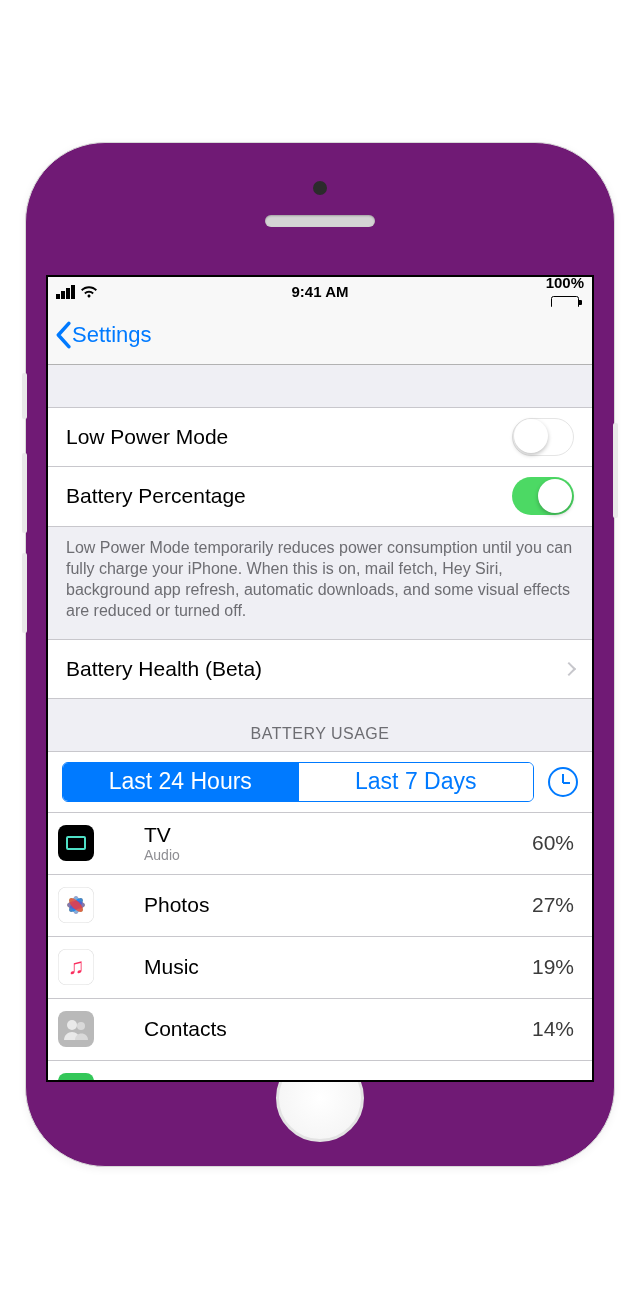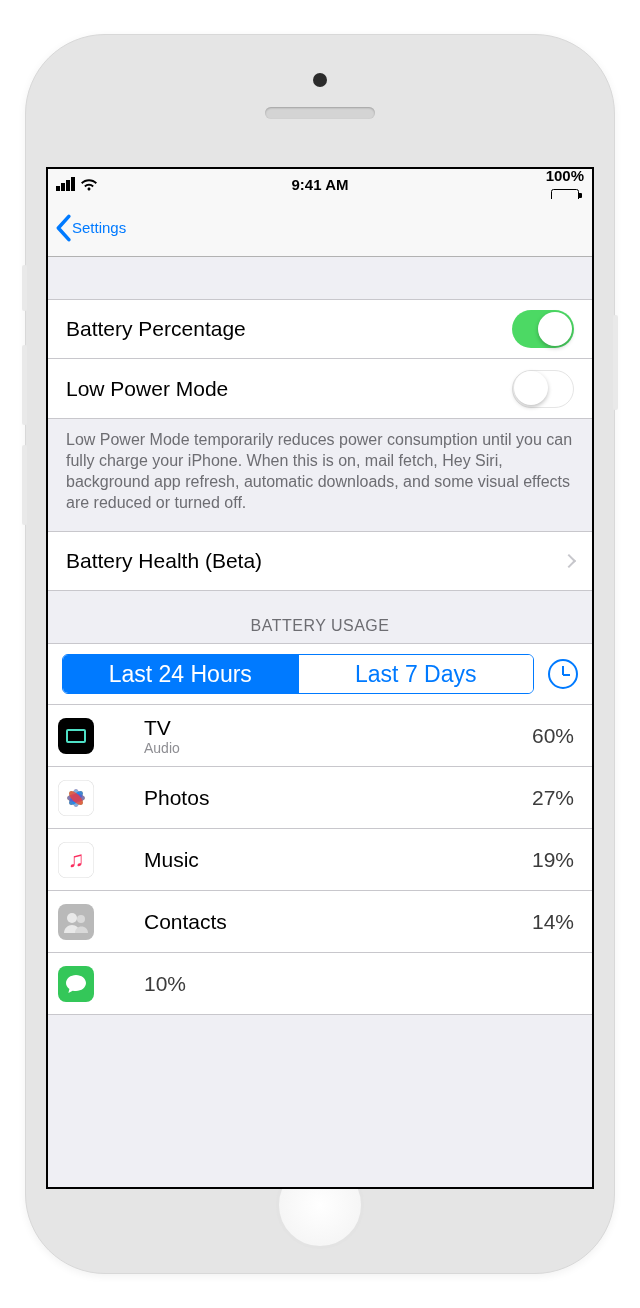--- a/index.html
+++ b/index.html
@@ -7,22 +7,22 @@
     font-family: -apple-system, "Helvetica Neue", Helvetica, Arial, sans-serif;
     background: #fff;
     width: 640px;
     height: 1308px;
     display: flex;
     align-items: center;
     justify-content: center;
   }
   .phone {
     width: 590px;
-    height: 1240px;
-    background: #e5e5e5;
+    height: 1025px;
+    background: #701a75;
     border-radius: 80px;
     border: 1px solid #d8d8d8;
     box-shadow: 0 2px 8px rgba(0,0,0,0.06);
     position: relative;
     padding: 132px 20px 84px 20px;
   }
   .camera {
     position: absolute;
     top: 38px; left: 50%; transform: translateX(-50%);
     width: 14px; height: 14px; border-radius: 50%;
@@ -105,21 +105,21 @@
     height: 58px;
     background: #f8f8f8;
     border-bottom: 1px solid #b2b2b2;
     display: flex; align-items: center;
     position: relative;
     padding: 0 6px;
   }
   .nav-back {
     display: flex; align-items: center;
     color: #007aff;
-    font-size: 15px;
+    font-size: 22px;
     cursor: pointer;
   }
   .nav-title {
     position: absolute; left:0; right:0; text-align:center;
     font-size: 22px; font-weight: 600; color: #000;
   }
 
   
   .content { flex:1; overflow:hidden; }
 
@@ -298,29 +298,29 @@
         </svg>
         <span>Settings</span>
       </div>
     </div>
 
     <div class="content">
 
       <div class="group-spacer"></div>
 
       <div class="cell">
+        <div class="label">Low Power Mode</div>
+        <div class="toggle off">
+            <div class="knob"></div>
+          </div>
+      </div>
+
+      <div class="cell">
         <div class="label">Battery Percentage</div>
         <div class="toggle on">
-            <div class="knob"></div>
-          </div>
-      </div>
-
-      <div class="cell">
-        <div class="label">Low Power Mode</div>
-        <div class="toggle off">
             <div class="knob"></div>
           </div>
       </div>
 
       <div class="footer-text">Low Power Mode temporarily reduces power consumption until you can fully charge your iPhone. When this is on, mail fetch, Hey Siri, background app refresh, automatic downloads, and some visual effects are reduced or turned off.</div>
 
       <div class="cell">
         <div class="label">Battery Health (Beta)</div>
         <div class="chevron"></div>
       </div>

